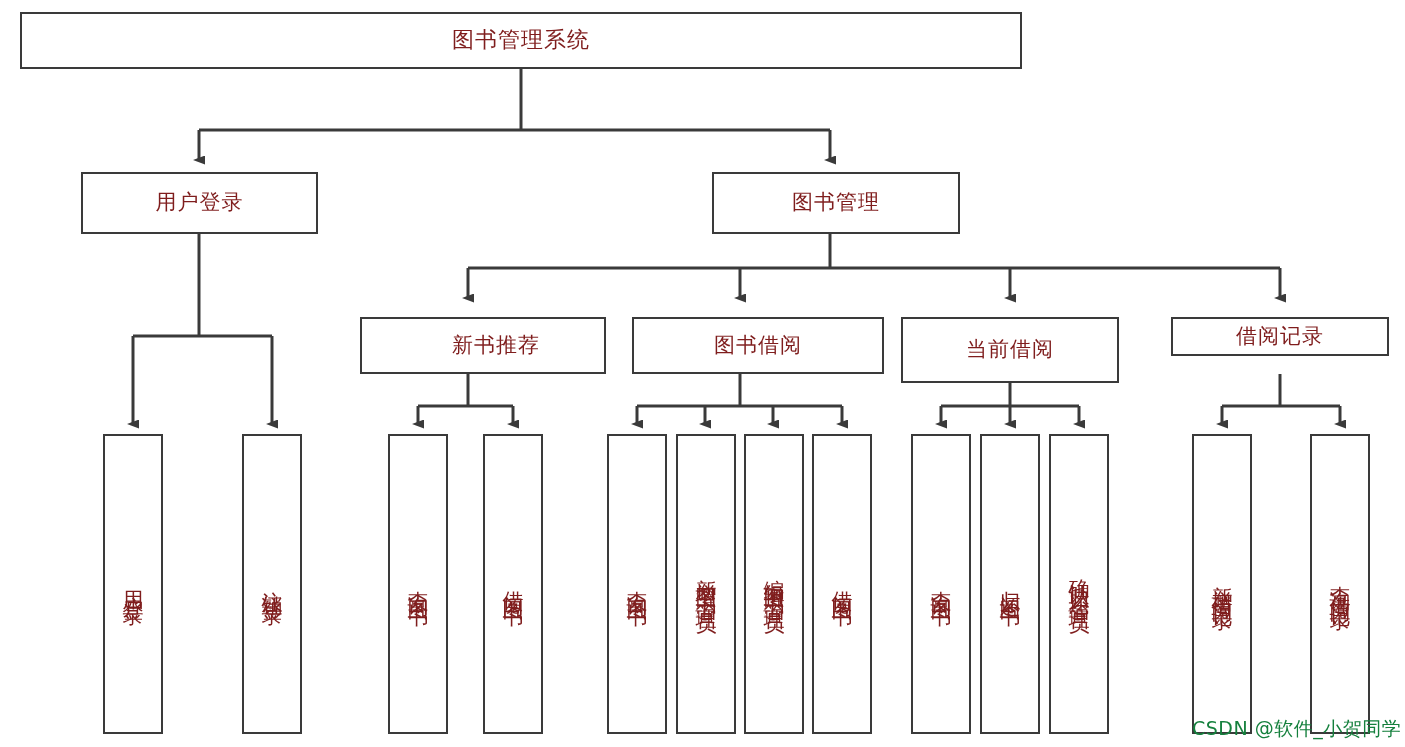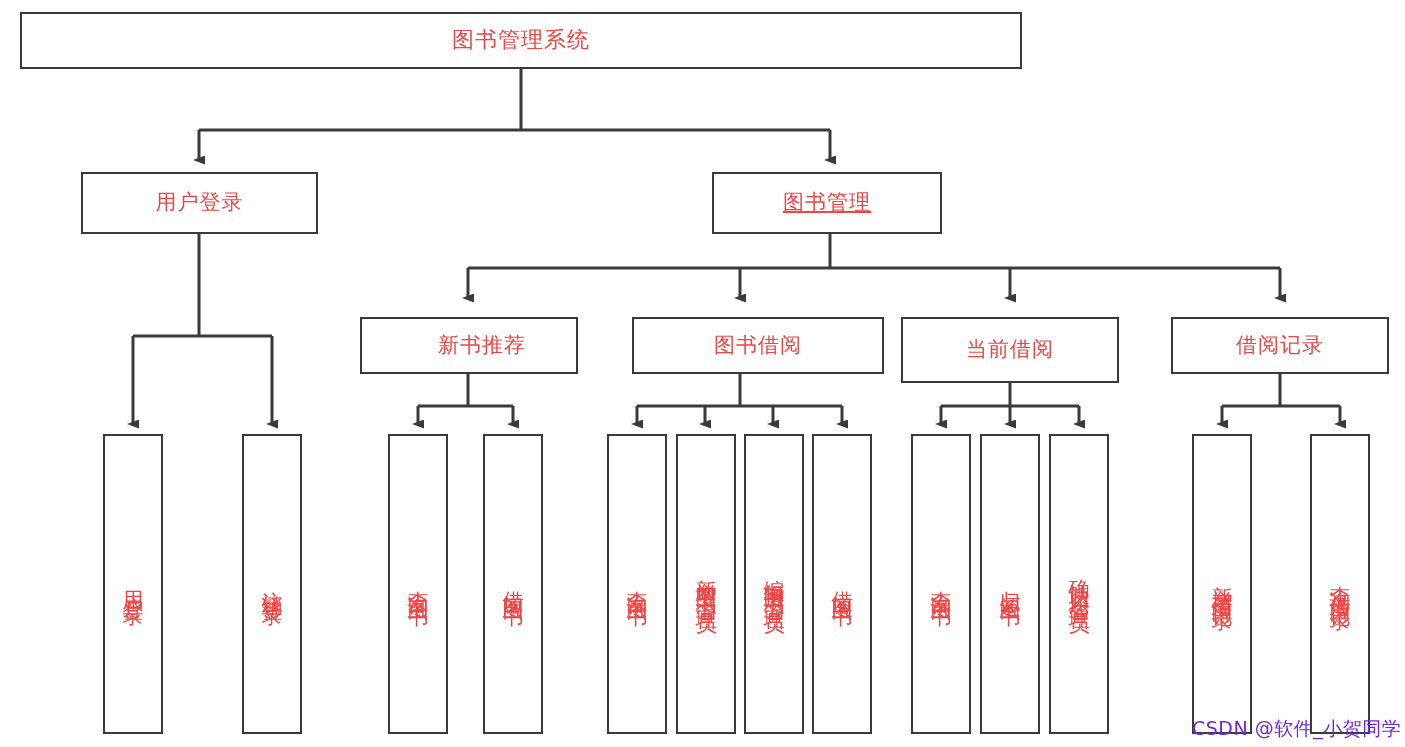--- a/index.html
+++ b/index.html
@@ -27,21 +27,21 @@
     pointer-events: none;
   }
   .node {
     position: absolute;
     box-sizing: border-box;
     background: #ffffff;
     border: 2px solid #3a3a3a;
     display: flex;
     align-items: center;
     justify-content: center;
-    color: #ef4444;
+    color: #7f1d1d;
   }
   .node-h {
     font-size: 21px;
     letter-spacing: 1px;
     line-height: 1.2;
     white-space: nowrap;
   }
   .node-root {
     font-size: 22px;
   }
@@ -58,21 +58,21 @@
   }
   .node-v .vtext {
     writing-mode: vertical-rl;
     text-orientation: upright;
     display: block;
     max-height: 100%;
   }
   .watermark {
     position: absolute;
     font-size: 19px;
-    color: #6d28d9;
+    color: #15803d;
     white-space: nowrap;
     letter-spacing: 0.5px;
     user-select: none;
   }
 </style>
 </head>
 <body>
 
 <div id="diagram-root">
 
@@ -131,37 +131,37 @@
   </svg>
 
   <div class="node node-h node-root" style="left:20px; top:12px; width:1002px; height:57px;">
     <span>图书管理系统</span>
   </div>
 
   <div class="node node-h" style="left:81px; top:172px; width:237px; height:62px;">
     <span>用户登录</span>
   </div>
 
-  <div class="node node-h" style="left:712px; top:172px; width:230px; height:62px;text-decoration:underline;">
+  <div class="node node-h" style="left:712px; top:172px; width:248px; height:62px;">
     <span>图书管理</span>
   </div>
 
-  <div class="node node-h" style="left:360px; top:317px; width:218px; height:57px;padding-left:26px;">
+  <div class="node node-h" style="left:360px; top:317px; width:246px; height:57px;padding-left:26px;">
     <span>新书推荐</span>
   </div>
 
   <div class="node node-h" style="left:632px; top:317px; width:252px; height:57px;">
     <span>图书借阅</span>
   </div>
 
   <div class="node node-h" style="left:901px; top:317px; width:218px; height:66px;">
     <span>当前借阅</span>
   </div>
 
-  <div class="node node-h" style="left:1171px; top:317px; width:218px; height:57px;">
+  <div class="node node-h" style="left:1171px; top:317px; width:218px; height:39px;">
     <span>借阅记录</span>
   </div>
 
   <div class="node node-v" style="left:103px; top:434px; width:60px; height:300px;">
     <span class="vtext">用户登录</span>
   </div>
 
   <div class="node node-v" style="left:242px; top:434px; width:60px; height:300px;">
     <span class="vtext">注销登录</span>
   </div>

